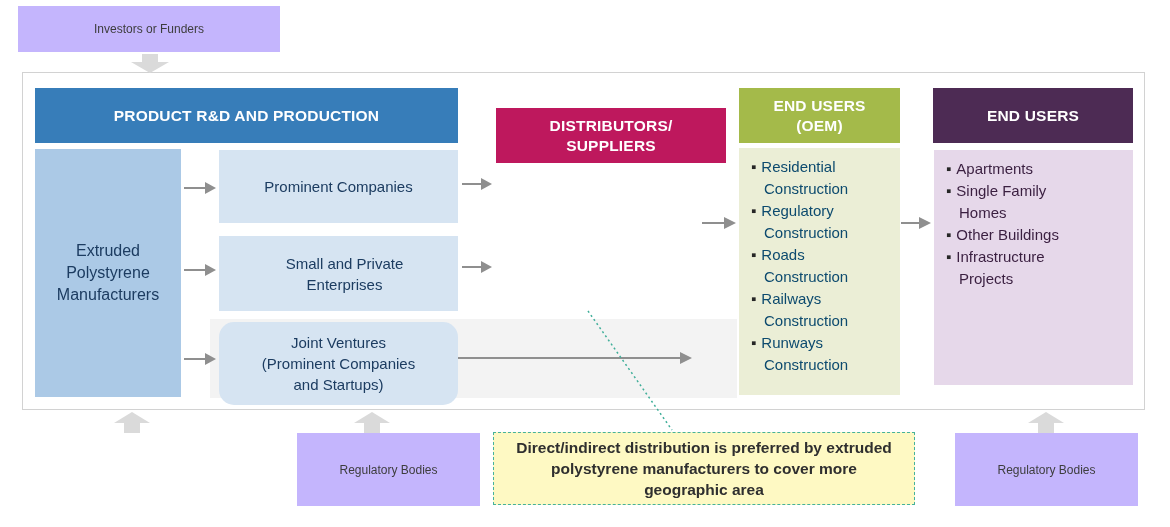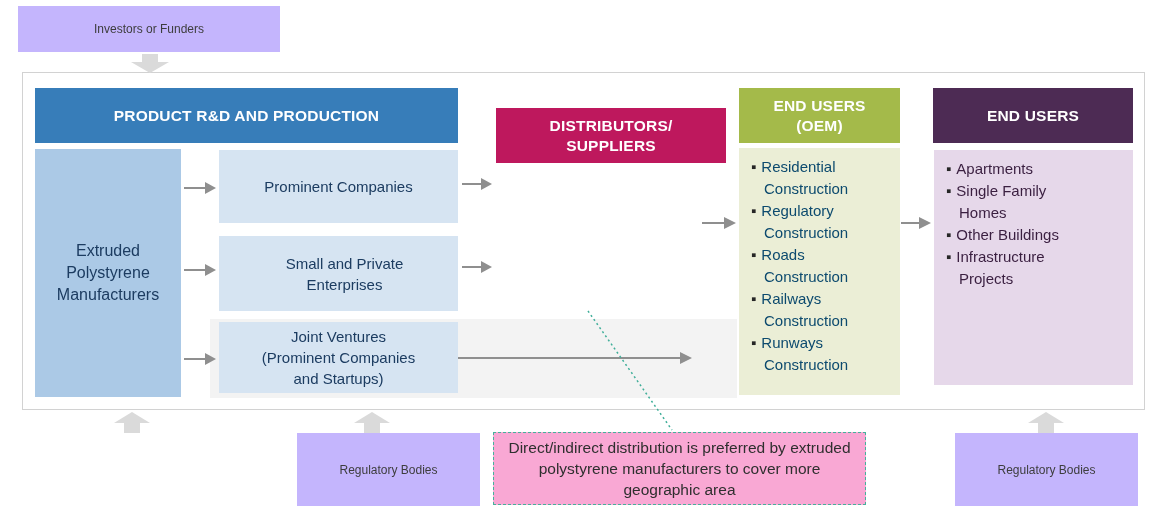--- a/index.html
+++ b/index.html
@@ -23,21 +23,21 @@
 
   
   .manufacturer-box{left:35px;top:149px;width:146px;height:248px;background:#abc9e6;z-index:3;
     display:flex;align-items:center;justify-content:center;text-align:center;
     color:#1c3c61;font-size:16px;line-height:22px;white-space:pre-line;}
   .entity-box{left:219px;width:239px;background:#d6e4f2;z-index:3;
     display:flex;align-items:center;justify-content:center;text-align:center;
     color:#1c3c61;font-size:15px;line-height:21px;white-space:pre-line;}
   .entity-1{top:150px;height:73px;}
   .entity-2{top:236px;height:75px;padding-left:12px;}
-  .entity-3{top:322px;height:71px;}
+  .entity-3{top:322px;height:83px;border-radius:15px;}
 
   
   .content-box{z-index:3;}
   .distributors-box{left:496px;top:149px;width:211px;height:161px;background:#d6ede6;}
   .oem-box{left:739px;top:148px;width:161px;height:247px;background:#ebeed6;}
   .aftermarket-box{left:934px;top:150px;width:199px;height:235px;background:#e6d8ea;}
   ul.blist{list-style:none;margin:0;padding:8px 6px 6px 12px;}
   ul.blist li{white-space:pre-line;padding-left:13px;text-indent:-13px;font-size:15px;line-height:22px;}
   ul.blist li::before{content:"▪";margin-right:5px;color:#262626;}
   .dist-list li{color:#1d6f60;}
@@ -46,23 +46,23 @@
 
   
   .gray-box{background:#c4b5fd;z-index:3;display:flex;align-items:center;justify-content:center;
     text-align:center;color:#3d3d3d;font-size:12px;}
   .investors-box{left:18px;top:6px;width:262px;height:46px;}
   .researchers-box{left:19px;top:433px;width:261px;height:73px;}
   .regulatory-box{left:297px;top:433px;width:183px;height:73px;}
   .regulatory-right-box{left:955px;top:433px;width:183px;height:73px;}
 
   
-  .note-box{left:493px;top:432px;width:373px;height:73px;background:#f9a8d4;
+  .note-box{left:493px;top:432px;width:422px;height:73px;background:#fef9c3;
     border:1.5px dashed #45b29b;z-index:3;display:flex;align-items:center;justify-content:center;
-    text-align:center;color:#2f2f2f;font-size:15.5px;line-height:21px;padding:4px 14px;}
+    text-align:center;color:#2f2f2f;font-size:15.5px;line-height:21px;padding:4px 14px;font-weight:bold;}
 
   
   .overlay{position:absolute;left:0;top:0;width:1170px;height:527px;z-index:5;pointer-events:none;}
   .overlay line.flow{stroke:#8f8f8f;stroke-width:2;}
   .overlay polygon.head{fill:#8f8f8f;}
   .overlay polygon.block{fill:#dadada;}
   .overlay line.dotted{stroke:#3fae99;stroke-width:1.5;stroke-dasharray:2 3;}
 </style>
 </head>
 <body>

